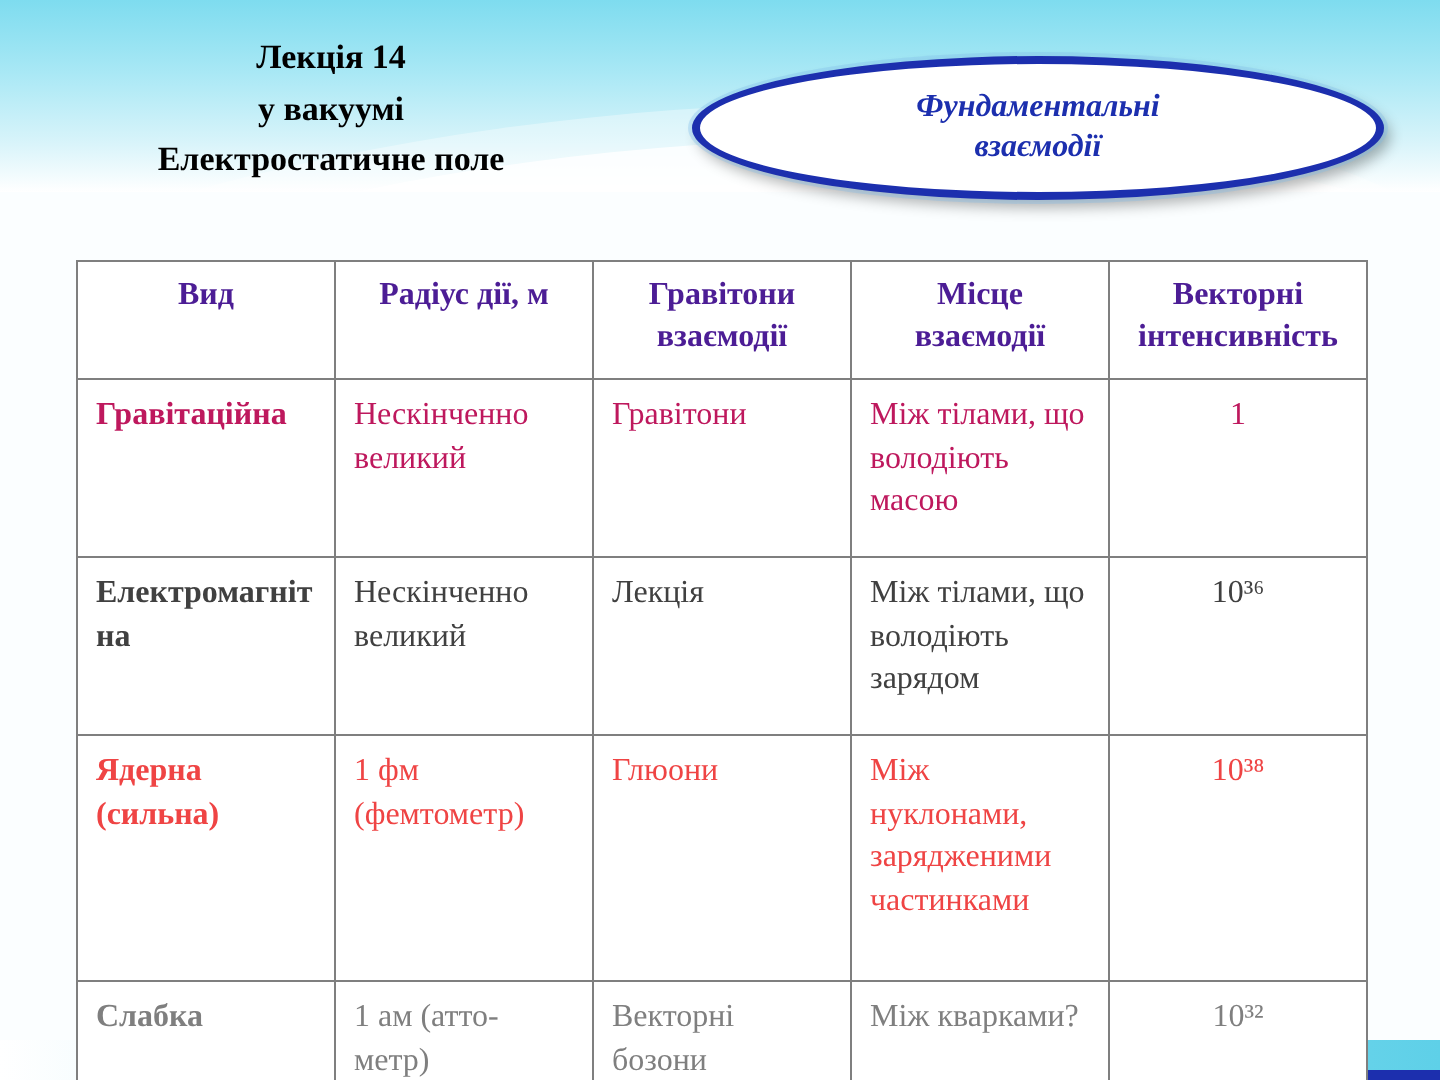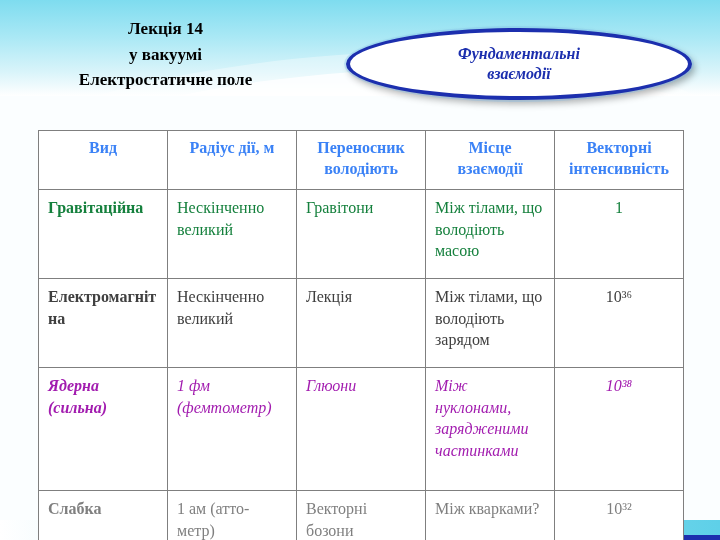--- a/index.html
+++ b/index.html
@@ -97,21 +97,21 @@
     border: 1px solid #7f7f7f;
     padding: 7px 9px;
     vertical-align: top;
     font-size: 16px;
     overflow-wrap: break-word;
   }
   .itable th {
     width: 20%;
     text-align: center;
     font-weight: bold;
-    color: #3b82f6;
+    color: #4c1d95;
     height: 44px;
     line-height: 1.3;
   }
   .itable td {
     text-align: left;
     line-height: 1.35;
   }
   .itable td.row-label { font-weight: bold; }
   .itable td.num { text-align: center; }
   tr.body-0 td { height: 74px; }
@@ -154,41 +154,41 @@
 
   <div class="callout" style="border-color: rgb(28, 47, 174); color: rgb(28, 47, 174);">
     <span class="callout-text">Фундаментальні взаємодії</span>
   </div>
 
   <table class="itable">
     <thead>
       <tr>
         <th>Вид</th>
         <th>Радіус дії, м</th>
-        <th>Переносник володіють</th>
+        <th>Гравітони взаємодії</th>
         <th>Місце взаємодії</th>
         <th>Векторні інтенсивність</th>
       </tr>
     </thead>
     <tbody>
-      <tr class="body-0" style="color: #15803d;">
+      <tr class="body-0" style="color: #be185d;">
         <td class="row-label">Гравітаційна</td>
         <td>Нескінченно великий</td>
         <td>Гравітони</td>
         <td>Між тілами, що володіють масою</td>
         <td class="num">1</td>
       </tr>
       <tr class="body-1" style="color: #404040;">
         <td class="row-label">Електромагнітна</td>
         <td>Нескінченно великий</td>
         <td>Лекція</td>
         <td>Між тілами, що володіють зарядом</td>
         <td class="num">10³⁶</td>
       </tr>
-      <tr class="body-2" style="color: #a21caf; font-style: italic;">
+      <tr class="body-2" style="color: #ef4444;">
         <td class="row-label">Ядерна (сильна)</td>
         <td>1 фм (фемтометр)</td>
         <td>Глюони</td>
         <td>Між нуклонами, зарядженими частинками</td>
         <td class="num">10³⁸</td>
       </tr>
       <tr class="body-3" style="color: rgb(127, 127, 127);">
         <td class="row-label">Слабка</td>
         <td>1 ам (атто-метр)</td>
         <td>Векторні бозони</td>

